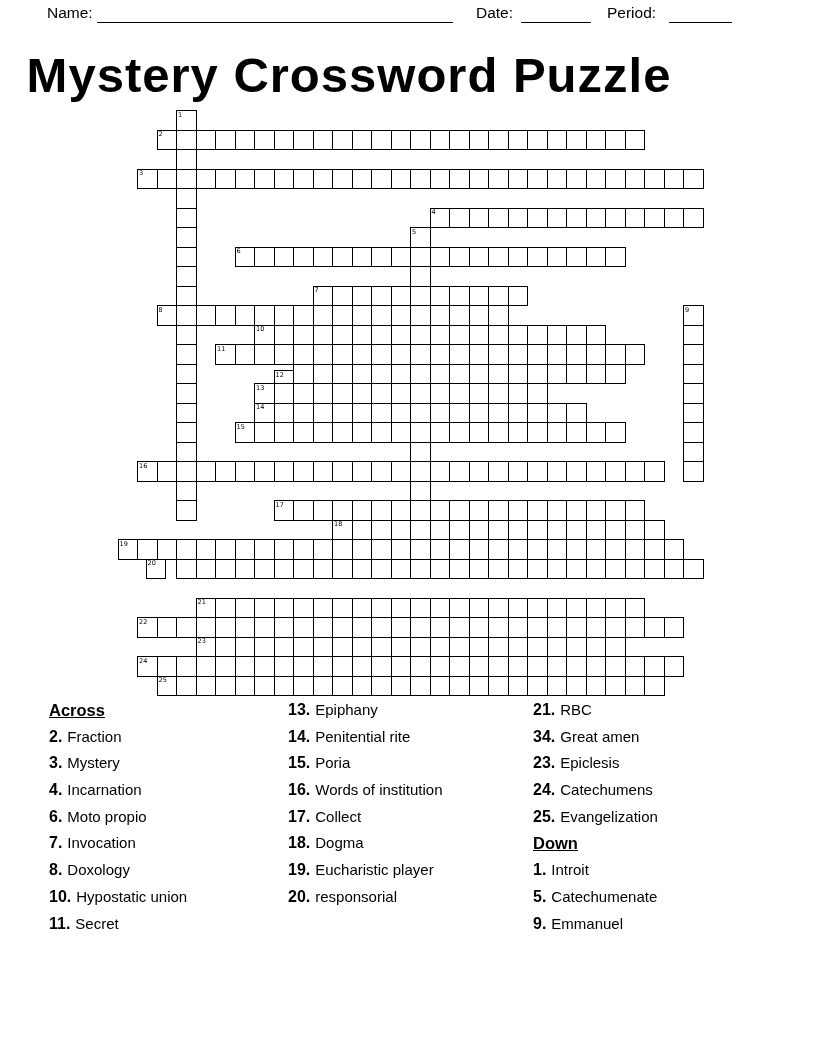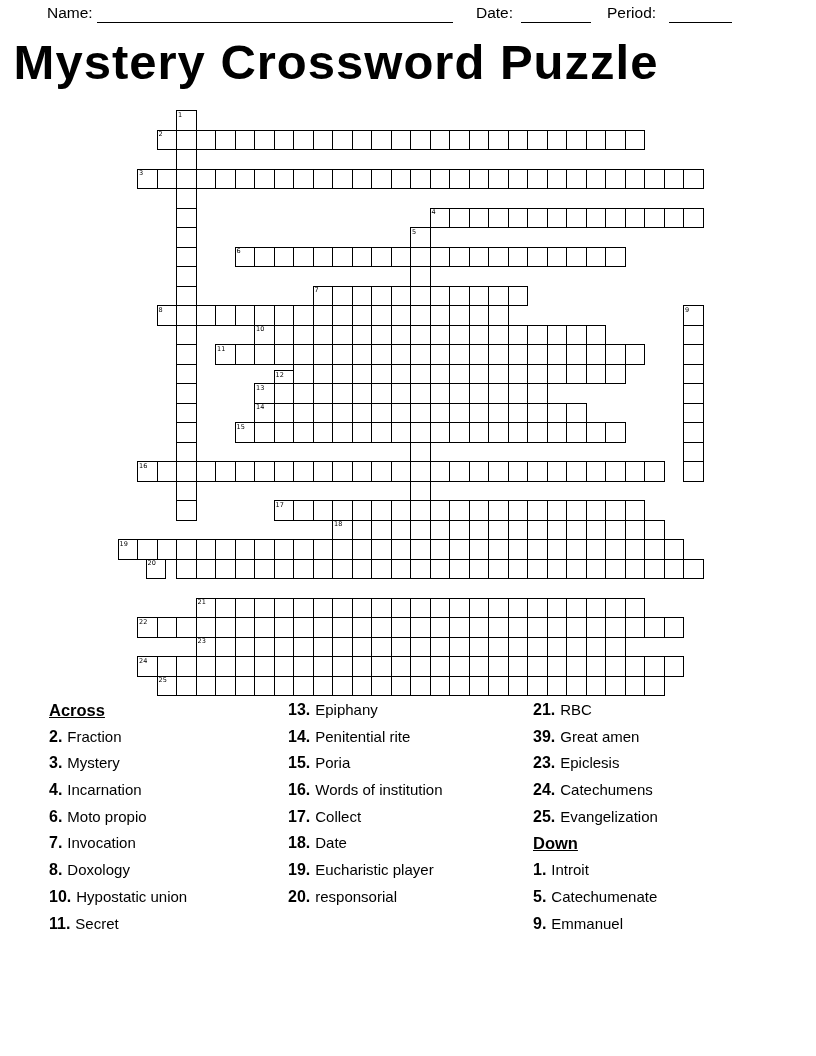--- a/index.html
+++ b/index.html
@@ -10,21 +10,21 @@
   .hlabel{position:absolute;top:4px;font-size:15.5px;color:#000;white-space:nowrap;}
   #name-label{left:47px;}
   #date-label{left:476px;}
   #period-label{left:607px;}
   .fill-line{position:absolute;top:4px;height:18px;border-bottom:1.4px solid #000;}
   #name-line{left:97px;width:356px;}
   #date-line{left:521px;width:70px;}
   #period-line{left:669px;width:63px;}
 
   
-  .title{position:absolute;top:34px;left:0;width:672px;margin:0;text-align:center;
+  .title{position:absolute;top:34px;left:0;width:672px;margin:13px;text-align:center;
          font-size:49px;font-weight:bold;letter-spacing:1px;
          font-family:"Liberation Sans",sans-serif;}
 
   
   .grid{position:absolute;left:117.5px;top:110px;width:586px;height:586px;}
   .cell{position:absolute;width:20.5px;height:20.5px;box-sizing:border-box;
         border:1px solid #000;background:#fff;}
   .cellnum{position:absolute;top:0.5px;left:1px;font-size:6.5px;line-height:1;
            font-family:"DejaVu Sans",sans-serif;color:#000;}
 
@@ -622,27 +622,27 @@
       <div class="clue-line"><span class="clue-num">8.</span><span class="clue-text">Doxology</span></div>
       <div class="clue-line"><span class="clue-num">10.</span><span class="clue-text">Hypostatic union</span></div>
       <div class="clue-line"><span class="clue-num">11.</span><span class="clue-text">Secret</span></div>
     </div>
   <div class="clue-col" id="clue-col-2">
       <div class="clue-line"><span class="clue-num">13.</span><span class="clue-text">Epiphany</span></div>
       <div class="clue-line"><span class="clue-num">14.</span><span class="clue-text">Penitential rite</span></div>
       <div class="clue-line"><span class="clue-num">15.</span><span class="clue-text">Poria</span></div>
       <div class="clue-line"><span class="clue-num">16.</span><span class="clue-text">Words of institution</span></div>
       <div class="clue-line"><span class="clue-num">17.</span><span class="clue-text">Collect</span></div>
-      <div class="clue-line"><span class="clue-num">18.</span><span class="clue-text">Date</span></div>
+      <div class="clue-line"><span class="clue-num">18.</span><span class="clue-text">Dogma</span></div>
       <div class="clue-line"><span class="clue-num">19.</span><span class="clue-text">Eucharistic player</span></div>
       <div class="clue-line"><span class="clue-num">20.</span><span class="clue-text">responsorial</span></div>
     </div>
   <div class="clue-col" id="clue-col-3">
       <div class="clue-line"><span class="clue-num">21.</span><span class="clue-text">RBC</span></div>
-      <div class="clue-line"><span class="clue-num">39.</span><span class="clue-text">Great amen</span></div>
+      <div class="clue-line"><span class="clue-num">34.</span><span class="clue-text">Great amen</span></div>
       <div class="clue-line"><span class="clue-num">23.</span><span class="clue-text">Epiclesis</span></div>
       <div class="clue-line"><span class="clue-num">24.</span><span class="clue-text">Catechumens</span></div>
       <div class="clue-line"><span class="clue-num">25.</span><span class="clue-text">Evangelization</span></div>
       <div class="clue-heading">Down</div>
       <div class="clue-line"><span class="clue-num">1.</span><span class="clue-text">Introit</span></div>
       <div class="clue-line"><span class="clue-num">5.</span><span class="clue-text">Catechumenate</span></div>
       <div class="clue-line"><span class="clue-num">9.</span><span class="clue-text">Emmanuel</span></div>
     </div>
 
 </div>

